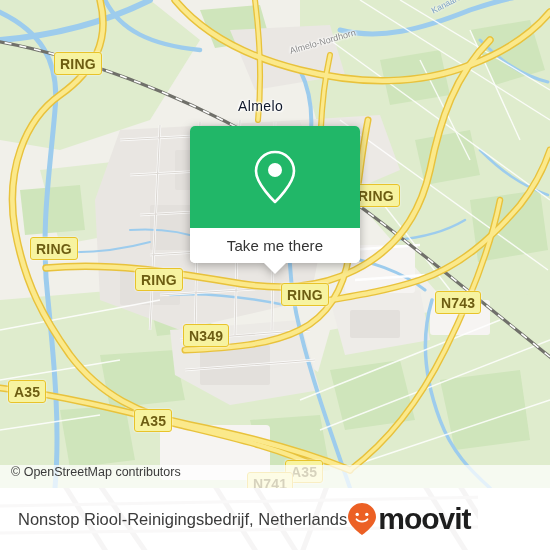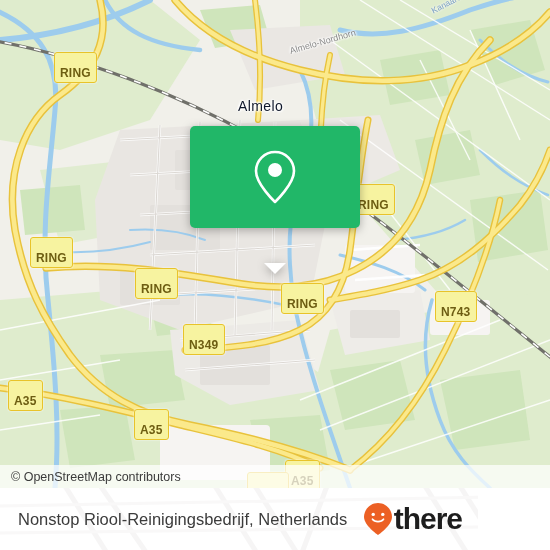--- a/index.html
+++ b/index.html
@@ -23,30 +23,30 @@
   .place-label{
     position:absolute;font-size:9px;color:#8a8a8a;white-space:nowrap;
     text-shadow:0 0 3px #fff,0 0 2px #fff,1px 1px 2px #fff,-1px -1px 2px #fff;
   }
   .water-label{
     position:absolute;font-size:8.5px;color:#7a9fc2;white-space:nowrap;
     text-shadow:0 0 3px #fff,0 0 2px #fff;
   }
   .shield{
     position:absolute;background:#f7f3a0;border:1.6px solid #e8c32a;border-radius:3px;
-    color:#6d5d12;font-size:12px;font-weight:bold;line-height:1;
-    padding:14px 5px 3px 5px;white-space:nowrap;letter-spacing:.2px;
+    color:#6d5d12;font-size:14px;font-weight:bold;line-height:1;
+    padding:4px 5px 3px 5px;white-space:nowrap;letter-spacing:.2px;
     box-shadow:0 0 2px rgba(255,255,255,.9);
   }
 
   
   .attrib{
     position:absolute;left:0;bottom:0;width:100%;height:23px;
     background:rgba(255,255,255,.72);
-    display:flex;align-items:center;
+    display:flex;
   }
   .attrib span{font-size:12.5px;color:#3b3b3b;padding-left:11px;}
 
   
   .card-wrap{position:absolute;left:190px;top:126px;width:170px;
              filter:drop-shadow(0 2px 5px rgba(0,0,0,.30));}
   .card{width:170px;border-radius:5px;overflow:hidden;background:#fff;}
   .card-green{
     height:102px;background:#21b768;
     display:flex;align-items:center;justify-content:center;
@@ -216,20 +216,23 @@
     </div>
   </div>
 
   <div class="card-wrap">
     <div class="card">
       <div class="card-green">
         <svg width="48" height="58" viewBox="0 0 48 58">
           <path d="M24 4 C13.5 4 5 12.5 5 23 C5 36 24 54 24 54 C24 54 43 36 43 23 C43 12.5 34.5 4 24 4 Z" fill="none" stroke="#ffffff" stroke-width="2.6" stroke-linejoin="round"></path>
           <circle cx="24" cy="22" r="7" fill="#ffffff"></circle>
         </svg>
+      </div>
+      <div class="card-btn">
+        <span>Take me there</span>
       </div>
     </div>
     <div class="tail"></div>
   </div>
 
   <div class="footer">
     <svg class="footer-bg" width="550" height="62" viewBox="0 0 550 62">
       <rect x="0" y="0" width="550" height="62" fill="#ffffff"></rect>
       <g stroke="#eceaea" stroke-width="5" fill="none">
         <path d="M60,-10 L110,70 M95,-10 L150,70 M210,-10 L260,70 M250,-10 L300,70
@@ -240,17 +243,17 @@
       </g>
     </svg>
     <div class="footer-title">Nonstop Riool-Reinigingsbedrijf, Netherlands</div>
     <div class="logo">
       <svg width="30" height="34" viewBox="0 0 30 34">
         <path d="M15 1 C7.3 1 1 7.3 1 15 C1 23.5 15 33 15 33 C15 33 29 23.5 29 15 C29 7.3 22.7 1 15 1 Z" fill="#ec6024"></path>
         <circle cx="10.2" cy="12.4" r="1.7" fill="#ffffff"></circle>
         <circle cx="19.8" cy="12.4" r="1.7" fill="#ffffff"></circle>
         <path d="M9.5 17.2 C11.8 20.3 18.2 20.3 20.5 17.2" stroke="#ffffff" stroke-width="1.7" fill="none" stroke-linecap="round"></path>
       </svg>
-      <span class="logo-word">there</span>
+      <span class="logo-word">moovit</span>
     </div>
   </div>
 
 </div>
 
 </body></html>

